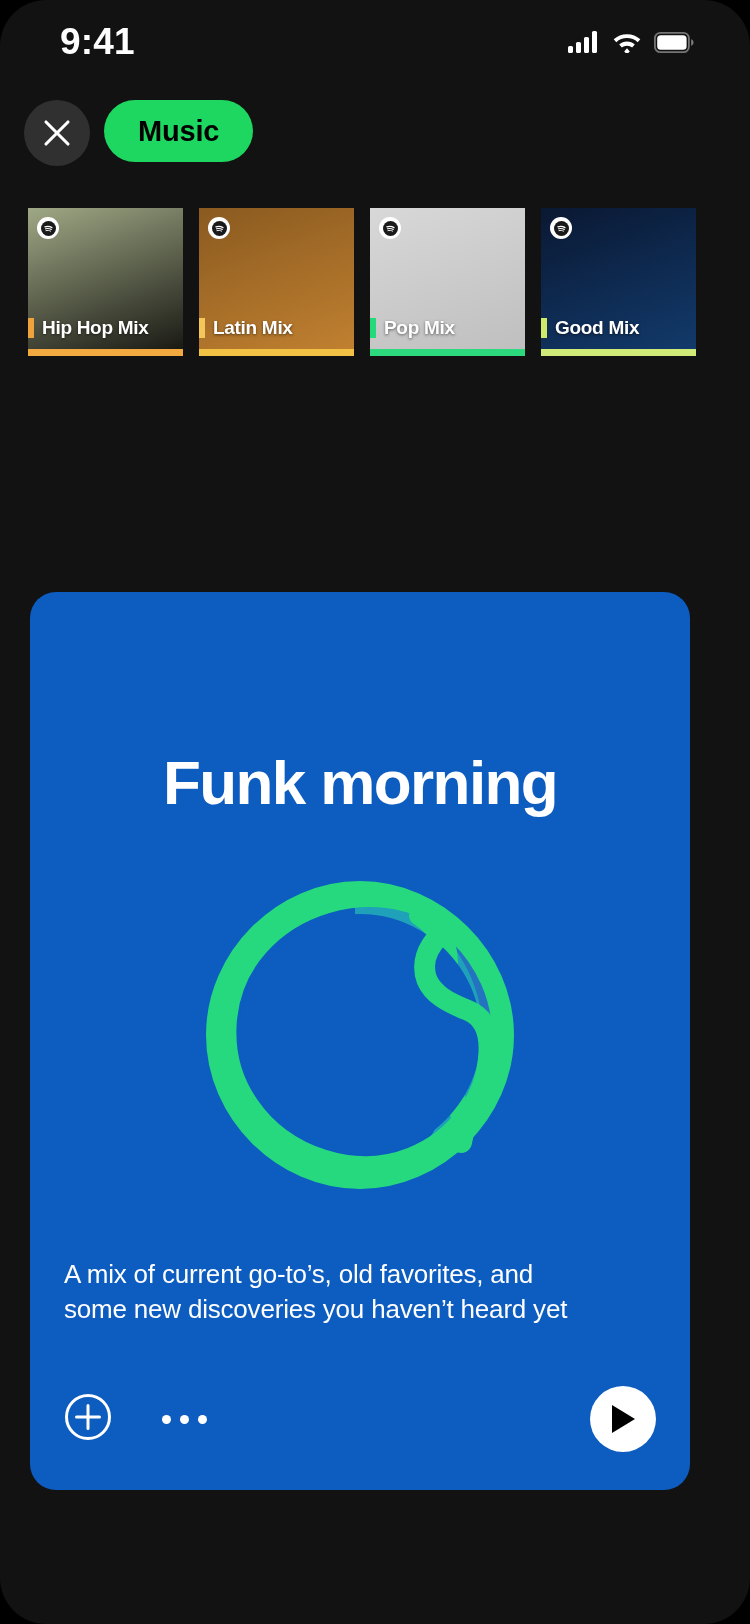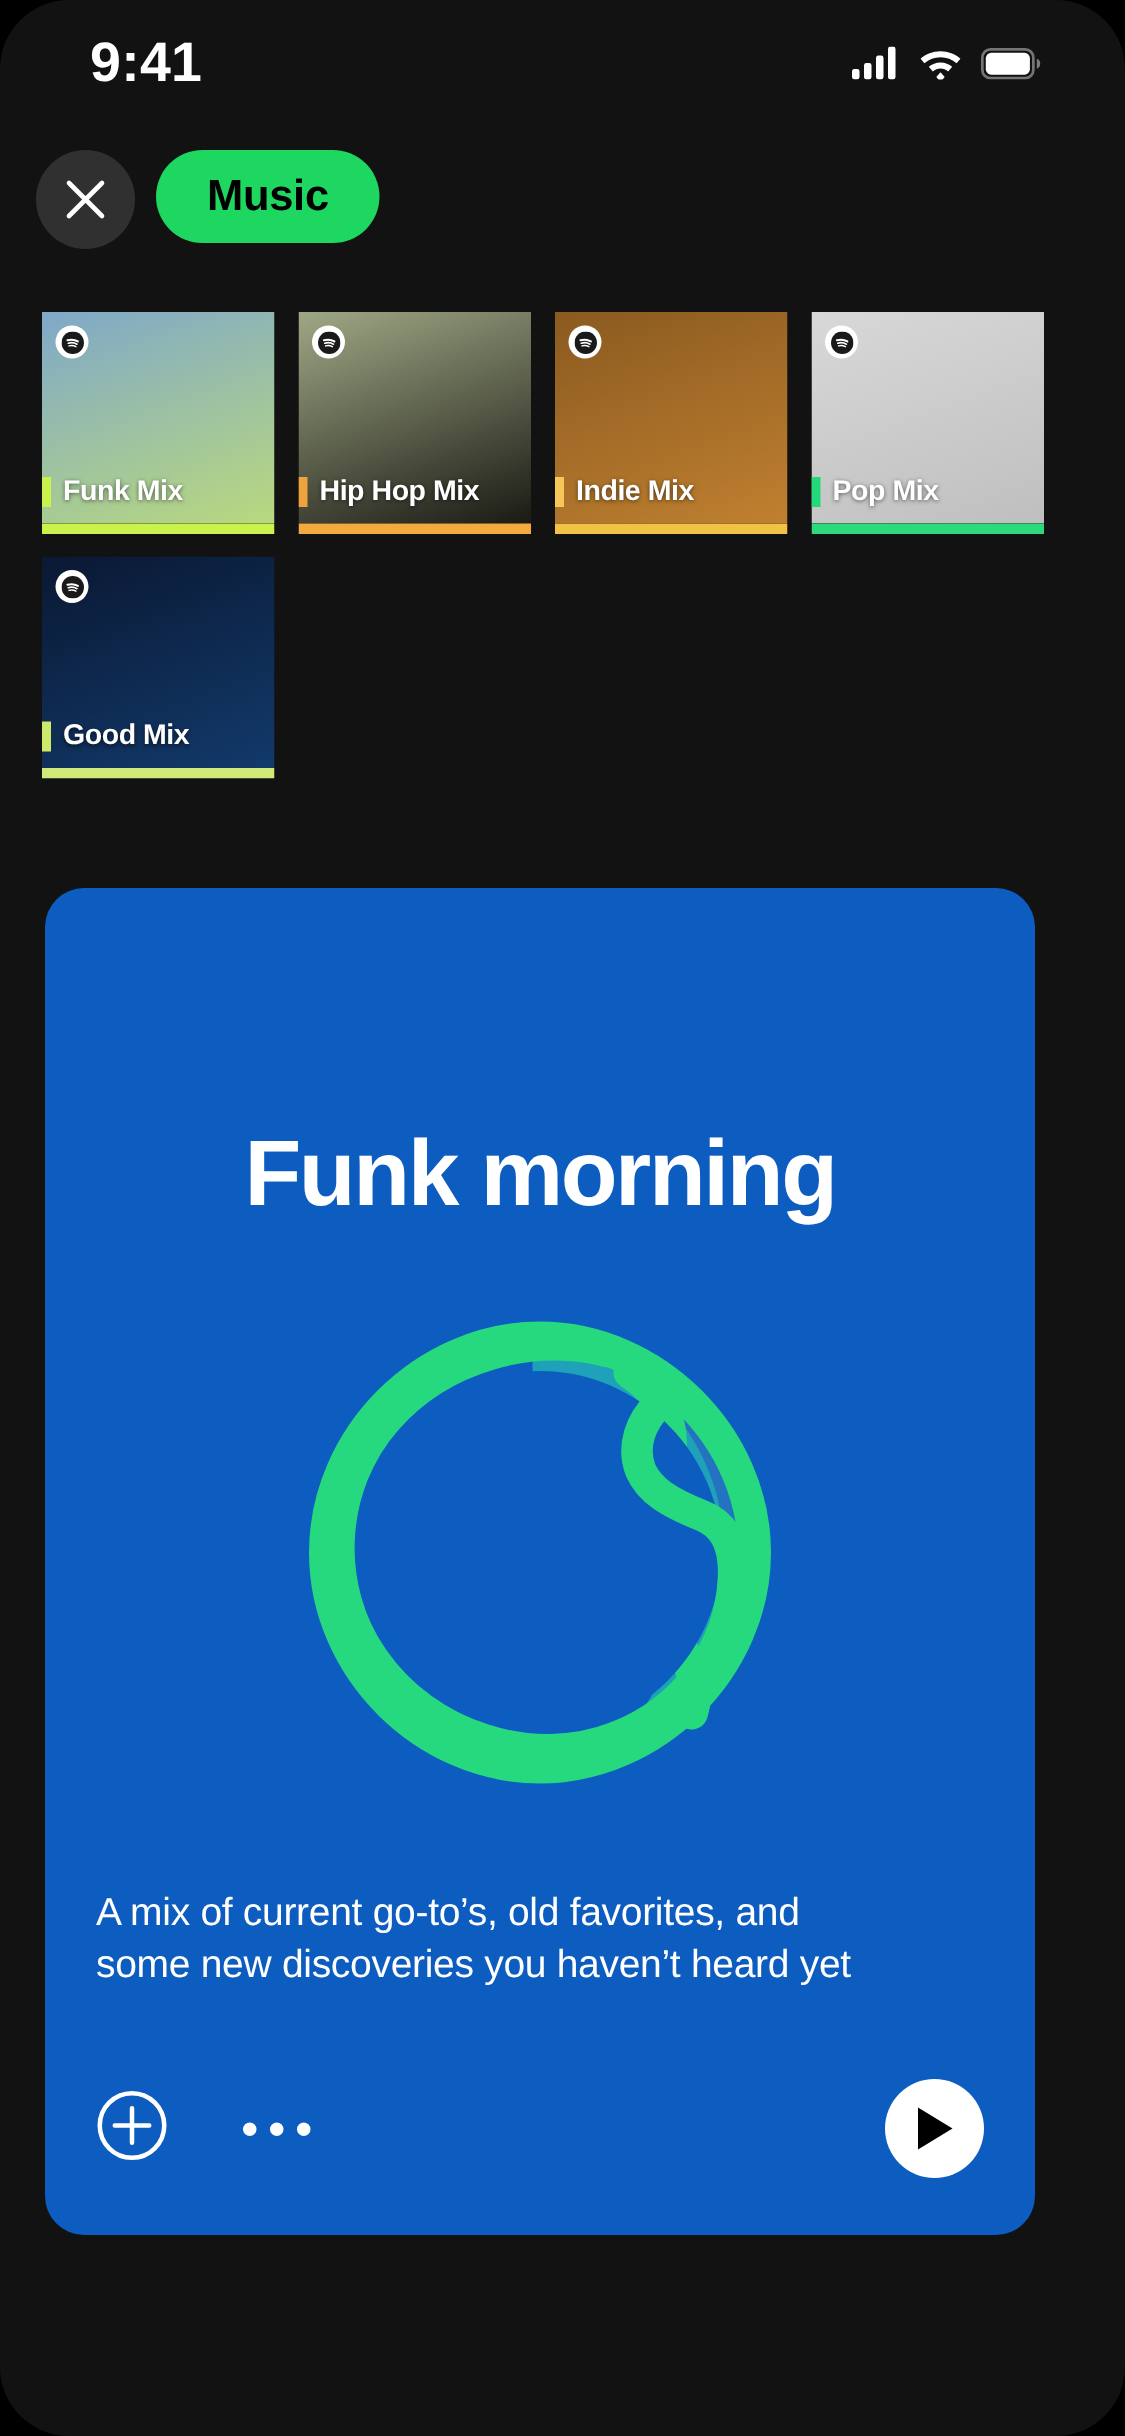--- a/index.html
+++ b/index.html
@@ -175,38 +175,20 @@
       <svg width="28" height="28" viewBox="0 0 28 28">
         <path d="M3 3 L25 25 M25 3 L3 25" stroke="#fff" stroke-width="3.1" stroke-linecap="round"></path>
       </svg>
     </div>
     <div id="music-pill">
       <span>Music</span>
     </div>
   </div>
 
   <div id="mix-grid">
-      <div class="mix-card">
-        <div class="mix-art">
-          <div class="mix-art-bg" style="background:linear-gradient(160deg,#7FA8C9 0%,#B9D97E 100%)"></div>
-          <div class="mix-badge">
-            <svg width="15" height="15" viewBox="0 0 24 24">
-              <circle cx="12" cy="12" r="12" fill="#1a1a1a"></circle>
-              <path d="M6.3 9.4c3.6-1.05 8-0.75 11.2 1.2" stroke="#fff" stroke-width="2.1" fill="none" stroke-linecap="round"></path>
-              <path d="M7.2 12.5c3-0.85 6.6-0.6 9.3 1" stroke="#fff" stroke-width="1.8" fill="none" stroke-linecap="round"></path>
-              <path d="M8 15.4c2.4-0.65 5.2-0.45 7.4 0.8" stroke="#fff" stroke-width="1.5" fill="none" stroke-linecap="round"></path>
-            </svg>
-          </div>
-          <div class="mix-labelrow">
-            <span class="mix-accent" style="background:#C9F24D"></span>
-            <span class="mix-title">Funk Mix</span>
-          </div>
-        </div>
-        <div class="mix-stripe" style="background:#C9F24D"></div>
-      </div>
       <div class="mix-card">
         <div class="mix-art">
           <div class="mix-art-bg" style="background:linear-gradient(160deg,#9FA885 0%,#1A1A14 100%)"></div>
           <div class="mix-badge">
             <svg width="15" height="15" viewBox="0 0 24 24">
               <circle cx="12" cy="12" r="12" fill="#1a1a1a"></circle>
               <path d="M6.3 9.4c3.6-1.05 8-0.75 11.2 1.2" stroke="#fff" stroke-width="2.1" fill="none" stroke-linecap="round"></path>
               <path d="M7.2 12.5c3-0.85 6.6-0.6 9.3 1" stroke="#fff" stroke-width="1.8" fill="none" stroke-linecap="round"></path>
               <path d="M8 15.4c2.4-0.65 5.2-0.45 7.4 0.8" stroke="#fff" stroke-width="1.5" fill="none" stroke-linecap="round"></path>
             </svg>
@@ -224,21 +206,21 @@
           <div class="mix-badge">
             <svg width="15" height="15" viewBox="0 0 24 24">
               <circle cx="12" cy="12" r="12" fill="#1a1a1a"></circle>
               <path d="M6.3 9.4c3.6-1.05 8-0.75 11.2 1.2" stroke="#fff" stroke-width="2.1" fill="none" stroke-linecap="round"></path>
               <path d="M7.2 12.5c3-0.85 6.6-0.6 9.3 1" stroke="#fff" stroke-width="1.8" fill="none" stroke-linecap="round"></path>
               <path d="M8 15.4c2.4-0.65 5.2-0.45 7.4 0.8" stroke="#fff" stroke-width="1.5" fill="none" stroke-linecap="round"></path>
             </svg>
           </div>
           <div class="mix-labelrow">
             <span class="mix-accent" style="background:#F5C65A"></span>
-            <span class="mix-title">Indie Mix</span>
+            <span class="mix-title">Latin Mix</span>
           </div>
         </div>
         <div class="mix-stripe" style="background:#F2C244"></div>
       </div>
       <div class="mix-card">
         <div class="mix-art">
           <div class="mix-art-bg" style="background:linear-gradient(160deg,#D8D8D8 0%,#BFBFBF 100%)"></div>
           <div class="mix-badge">
             <svg width="15" height="15" viewBox="0 0 24 24">
               <circle cx="12" cy="12" r="12" fill="#1a1a1a"></circle>

